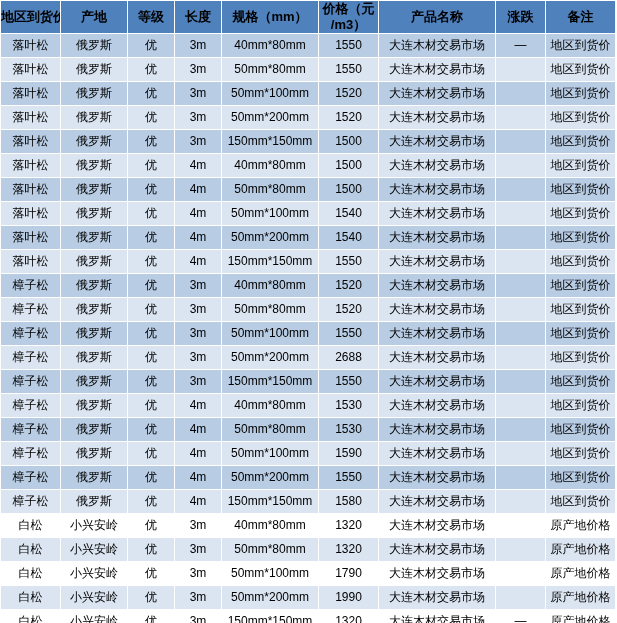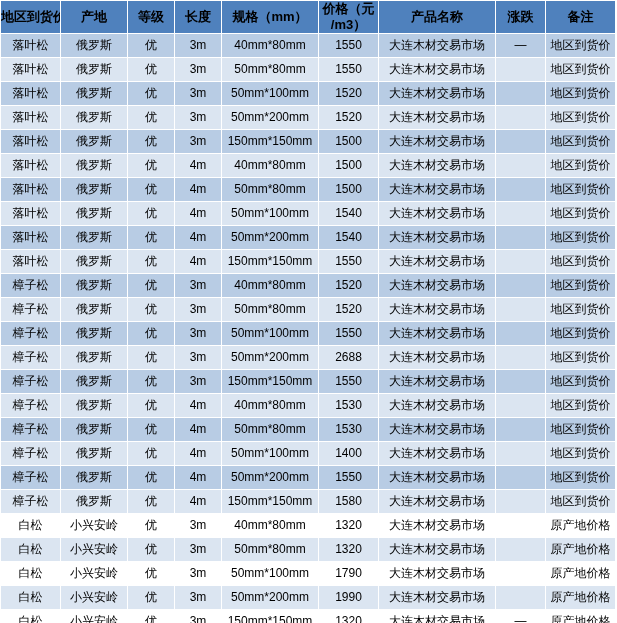--- a/index.html
+++ b/index.html
@@ -301,21 +301,21 @@
         <td>大连木材交易市场</td>
         <td></td>
         <td>地区到货价</td>
       </tr>
       <tr class="band-b">
         <td>樟子松</td>
         <td>俄罗斯</td>
         <td>优</td>
         <td>4m</td>
         <td>50mm*100mm</td>
-        <td>1400</td>
+        <td>1590</td>
         <td>大连木材交易市场</td>
         <td></td>
         <td>地区到货价</td>
       </tr>
       <tr class="band-a">
         <td>樟子松</td>
         <td>俄罗斯</td>
         <td>优</td>
         <td>4m</td>
         <td>50mm*200mm</td>

